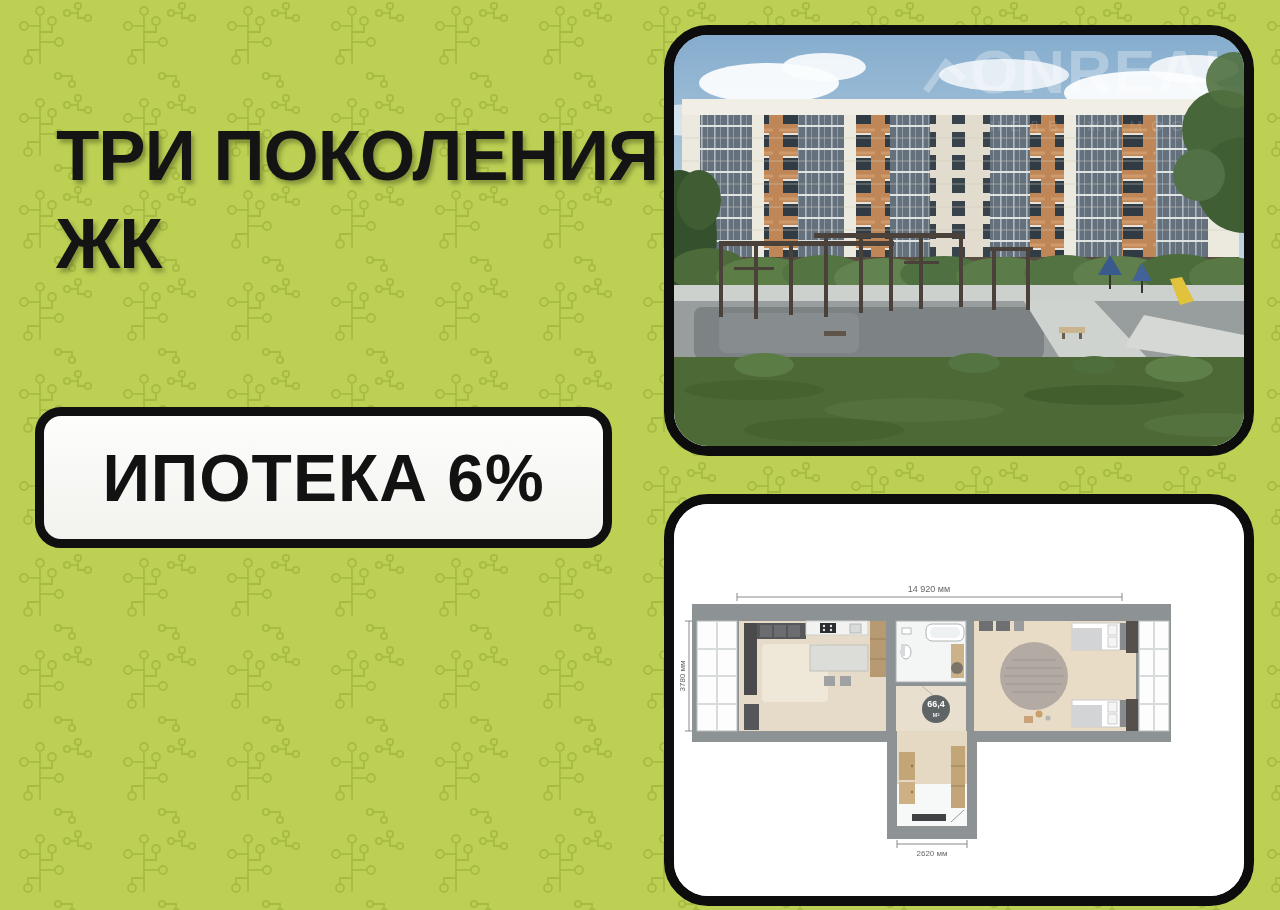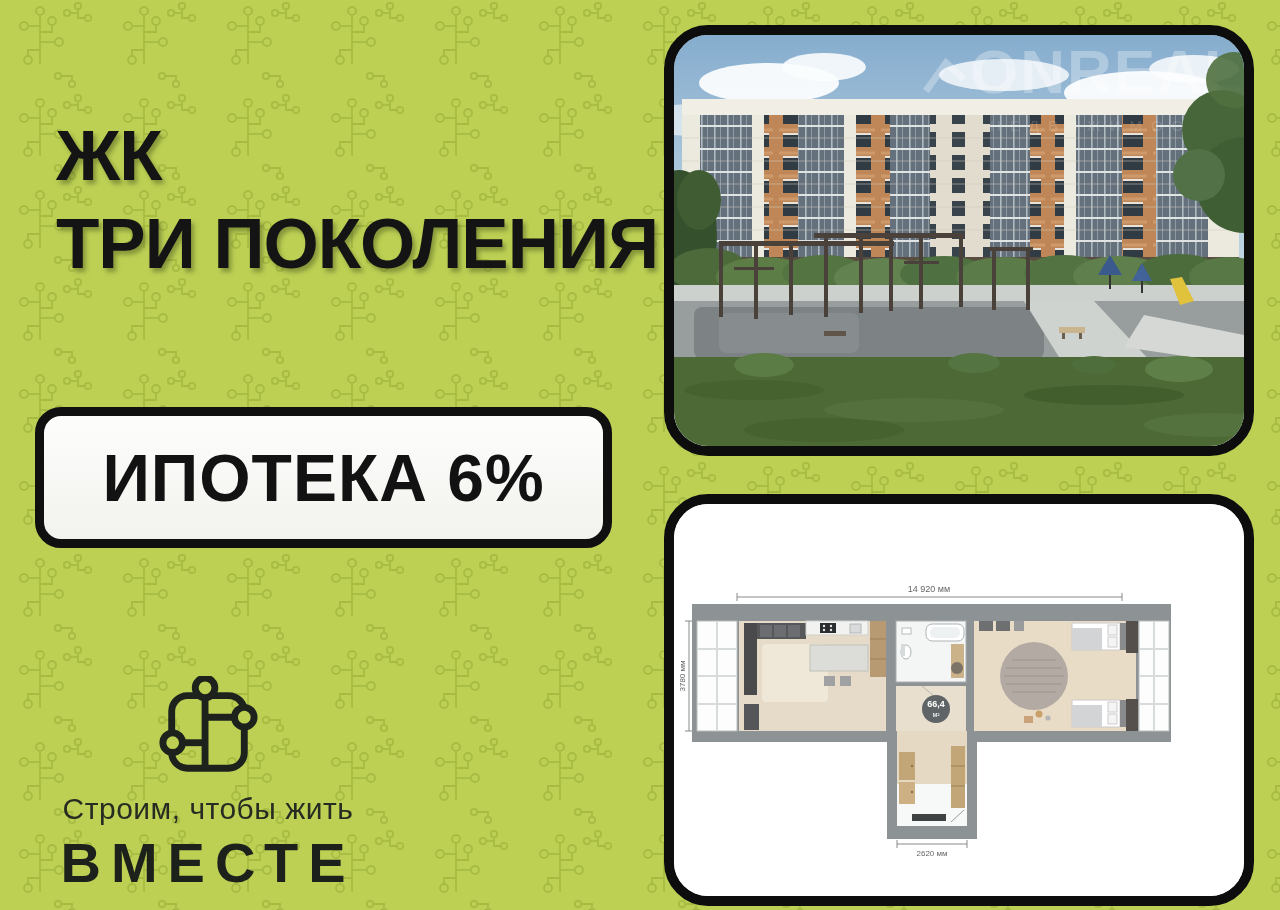--- a/index.html
+++ b/index.html
@@ -77,45 +77,28 @@
           <path d="M62 76 H72 V80"></path>
             <circle cx="58" cy="76" r="3.2"></circle>
             <circle cx="72" cy="84" r="3.2"></circle>
         </g>
       </pattern>
     </defs>
     <rect width="1280" height="910" fill="url(#sprout)"></rect>
   </svg>
 
   <div class="title">
+    <div>ТРИ ПОКОЛЕНИЯ</div>
     <div>ЖК</div>
-    <div>ТРИ ПОКОЛЕНИЯ</div>
   </div>
 
   <div class="badge">
     <span>ИПОТЕКА 6%</span>
   </div>
 
-  <div class="brand">
-    <svg width="108" height="104" viewBox="0 0 110 106" xmlns="http://www.w3.org/2000/svg">
-      <g stroke="#1d231c" stroke-width="7" fill="none">
-        <rect x="18" y="20" width="74" height="74" rx="16"></rect>
-        <path d="M52 20 V94"></path>
-        <path d="M52 42 H86"></path>
-        <path d="M26 68 H52"></path>
-      </g>
-      <g stroke="#1d231c" stroke-width="7" fill="#bdd054">
-        <circle cx="52" cy="12" r="10"></circle>
-        <circle cx="92" cy="42" r="10"></circle>
-        <circle cx="19" cy="68" r="10"></circle>
-      </g>
-    </svg>
-    <div class="tag">Строим, чтобы жить</div>
-    <div class="name">ВМЕСТЕ</div>
-  </div>
 
   <div class="photo-frame">
     <svg viewBox="0 0 570 411" preserveAspectRatio="none" xmlns="http://www.w3.org/2000/svg">
       <defs>
         <linearGradient id="skyg" x1="0" y1="0" x2="0" y2="1">
           <stop offset="0" stop-color="#86adce"></stop>
           <stop offset="0.45" stop-color="#b7cfe0"></stop>
           <stop offset="1" stop-color="#e2eaee"></stop>
         </linearGradient>
         <pattern id="glassp" width="13" height="23" patternUnits="userSpaceOnUse">

